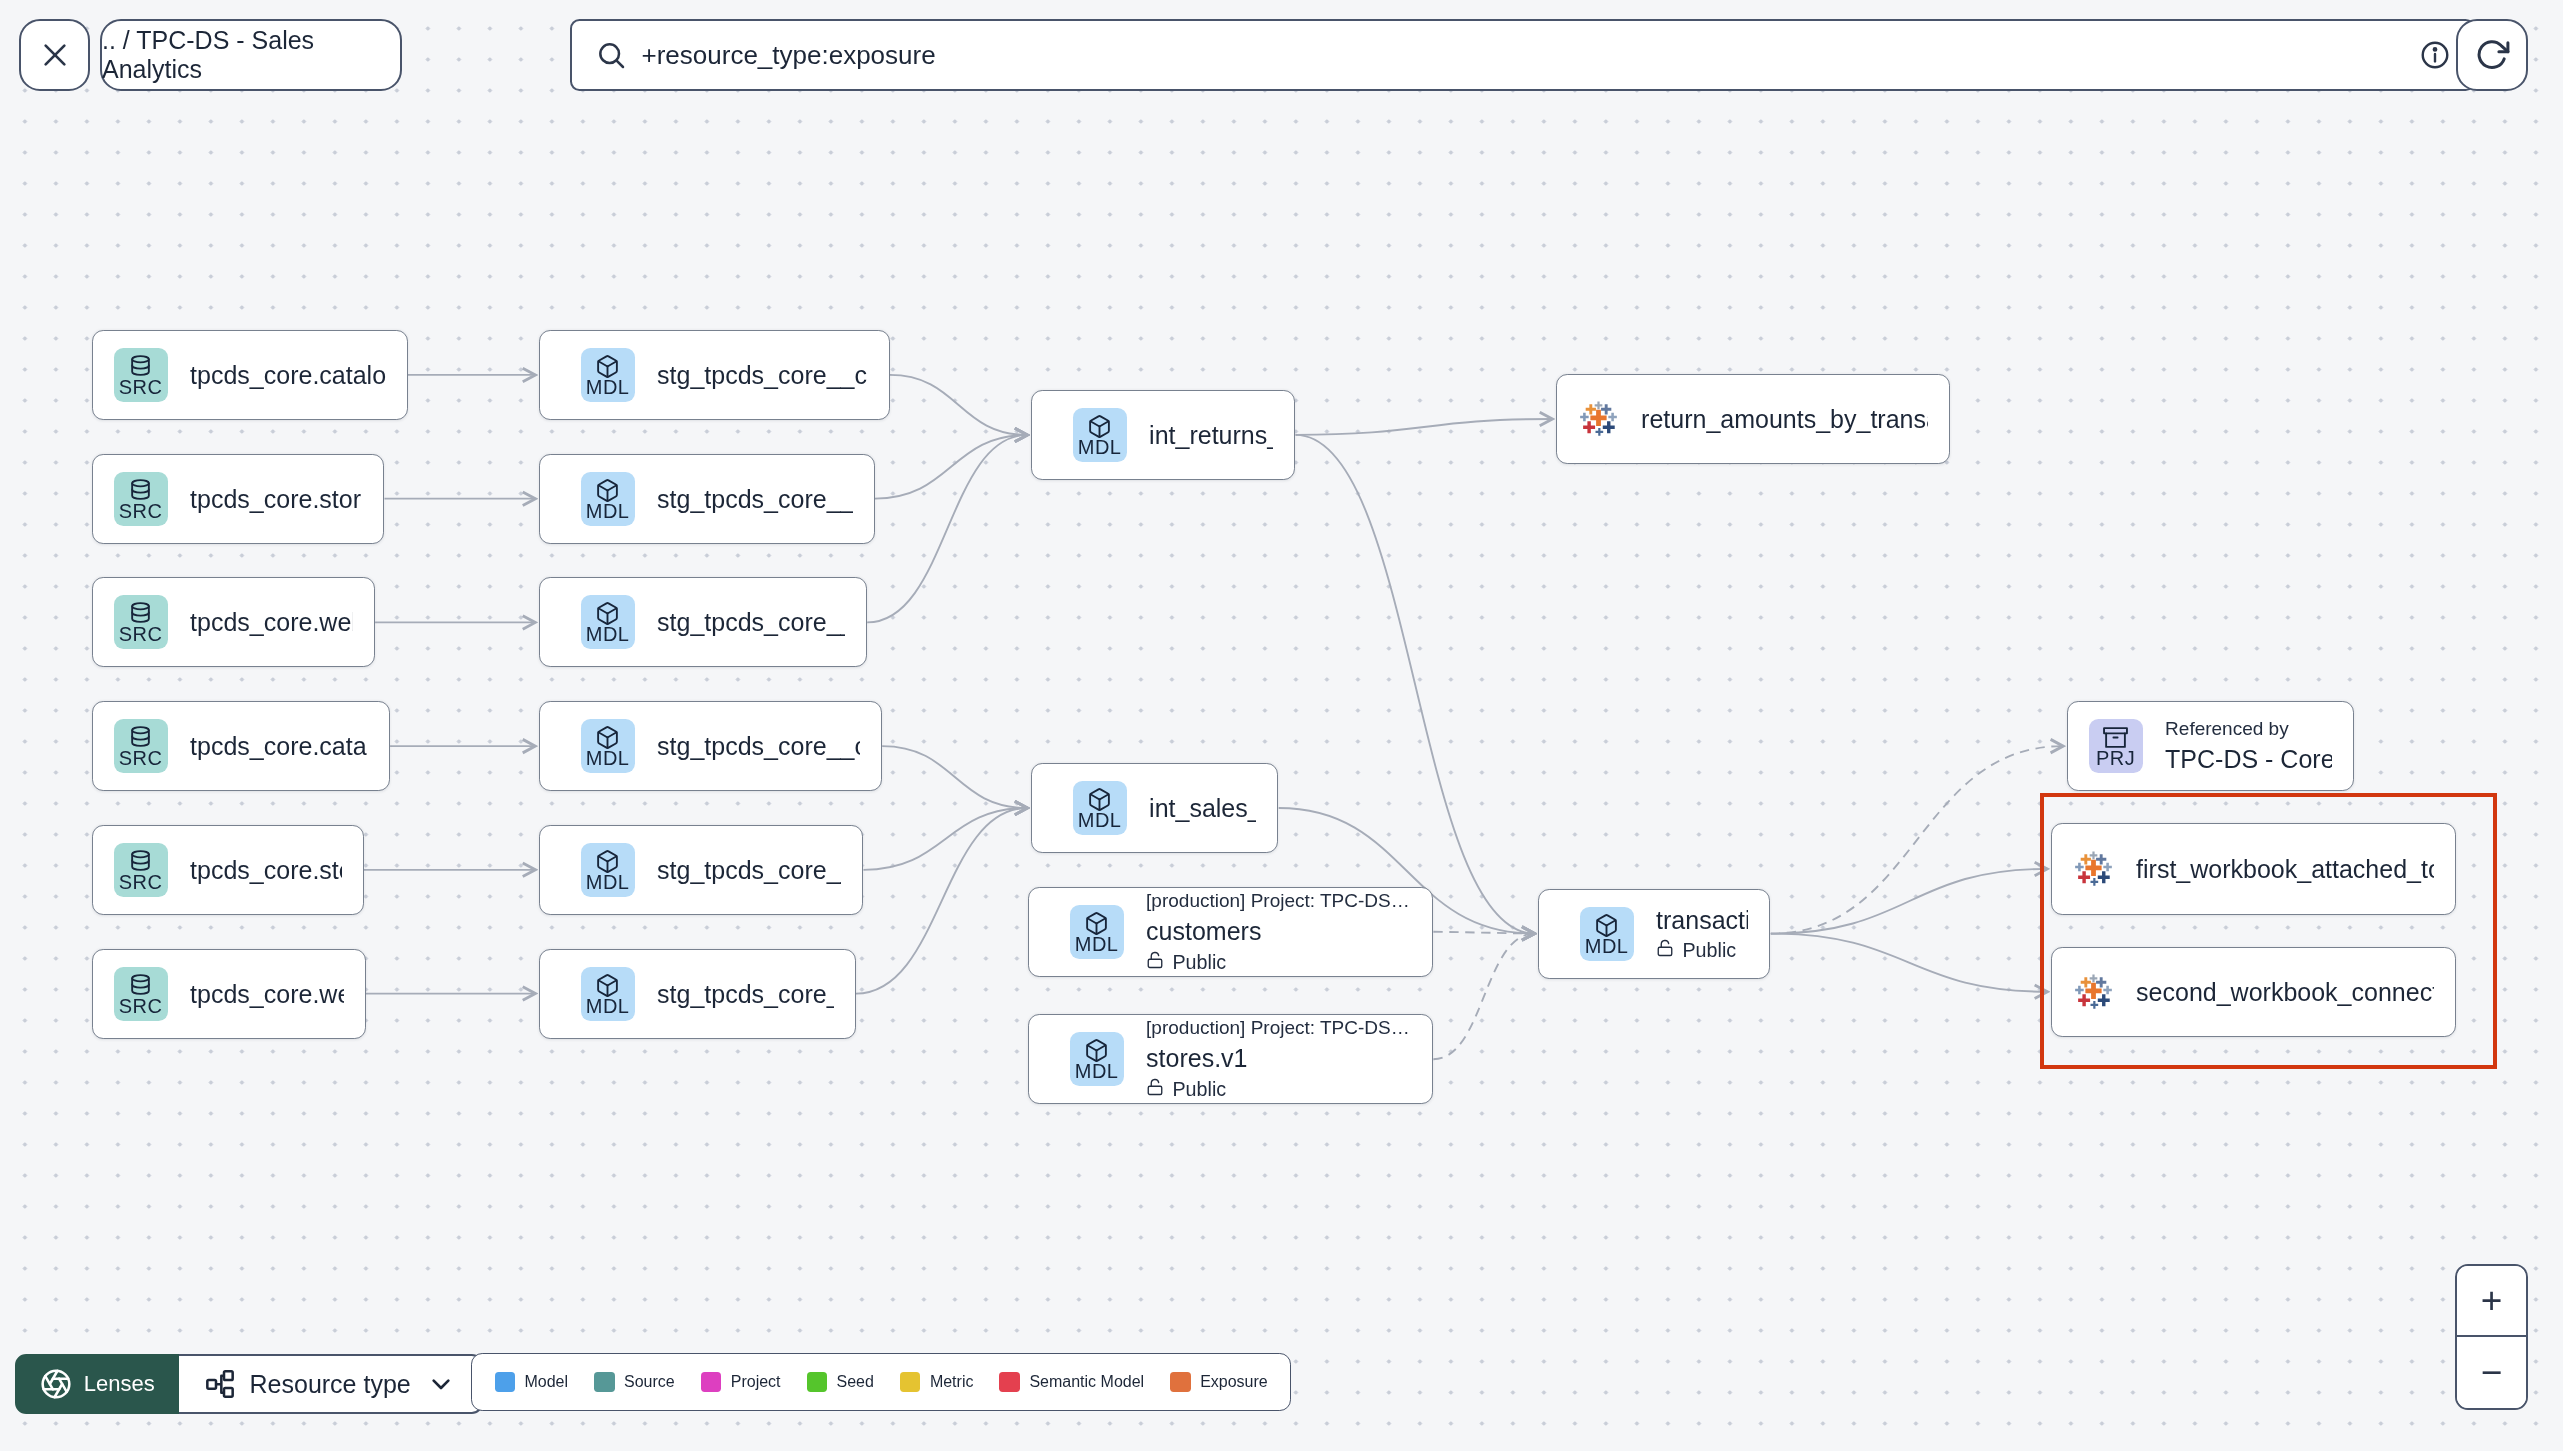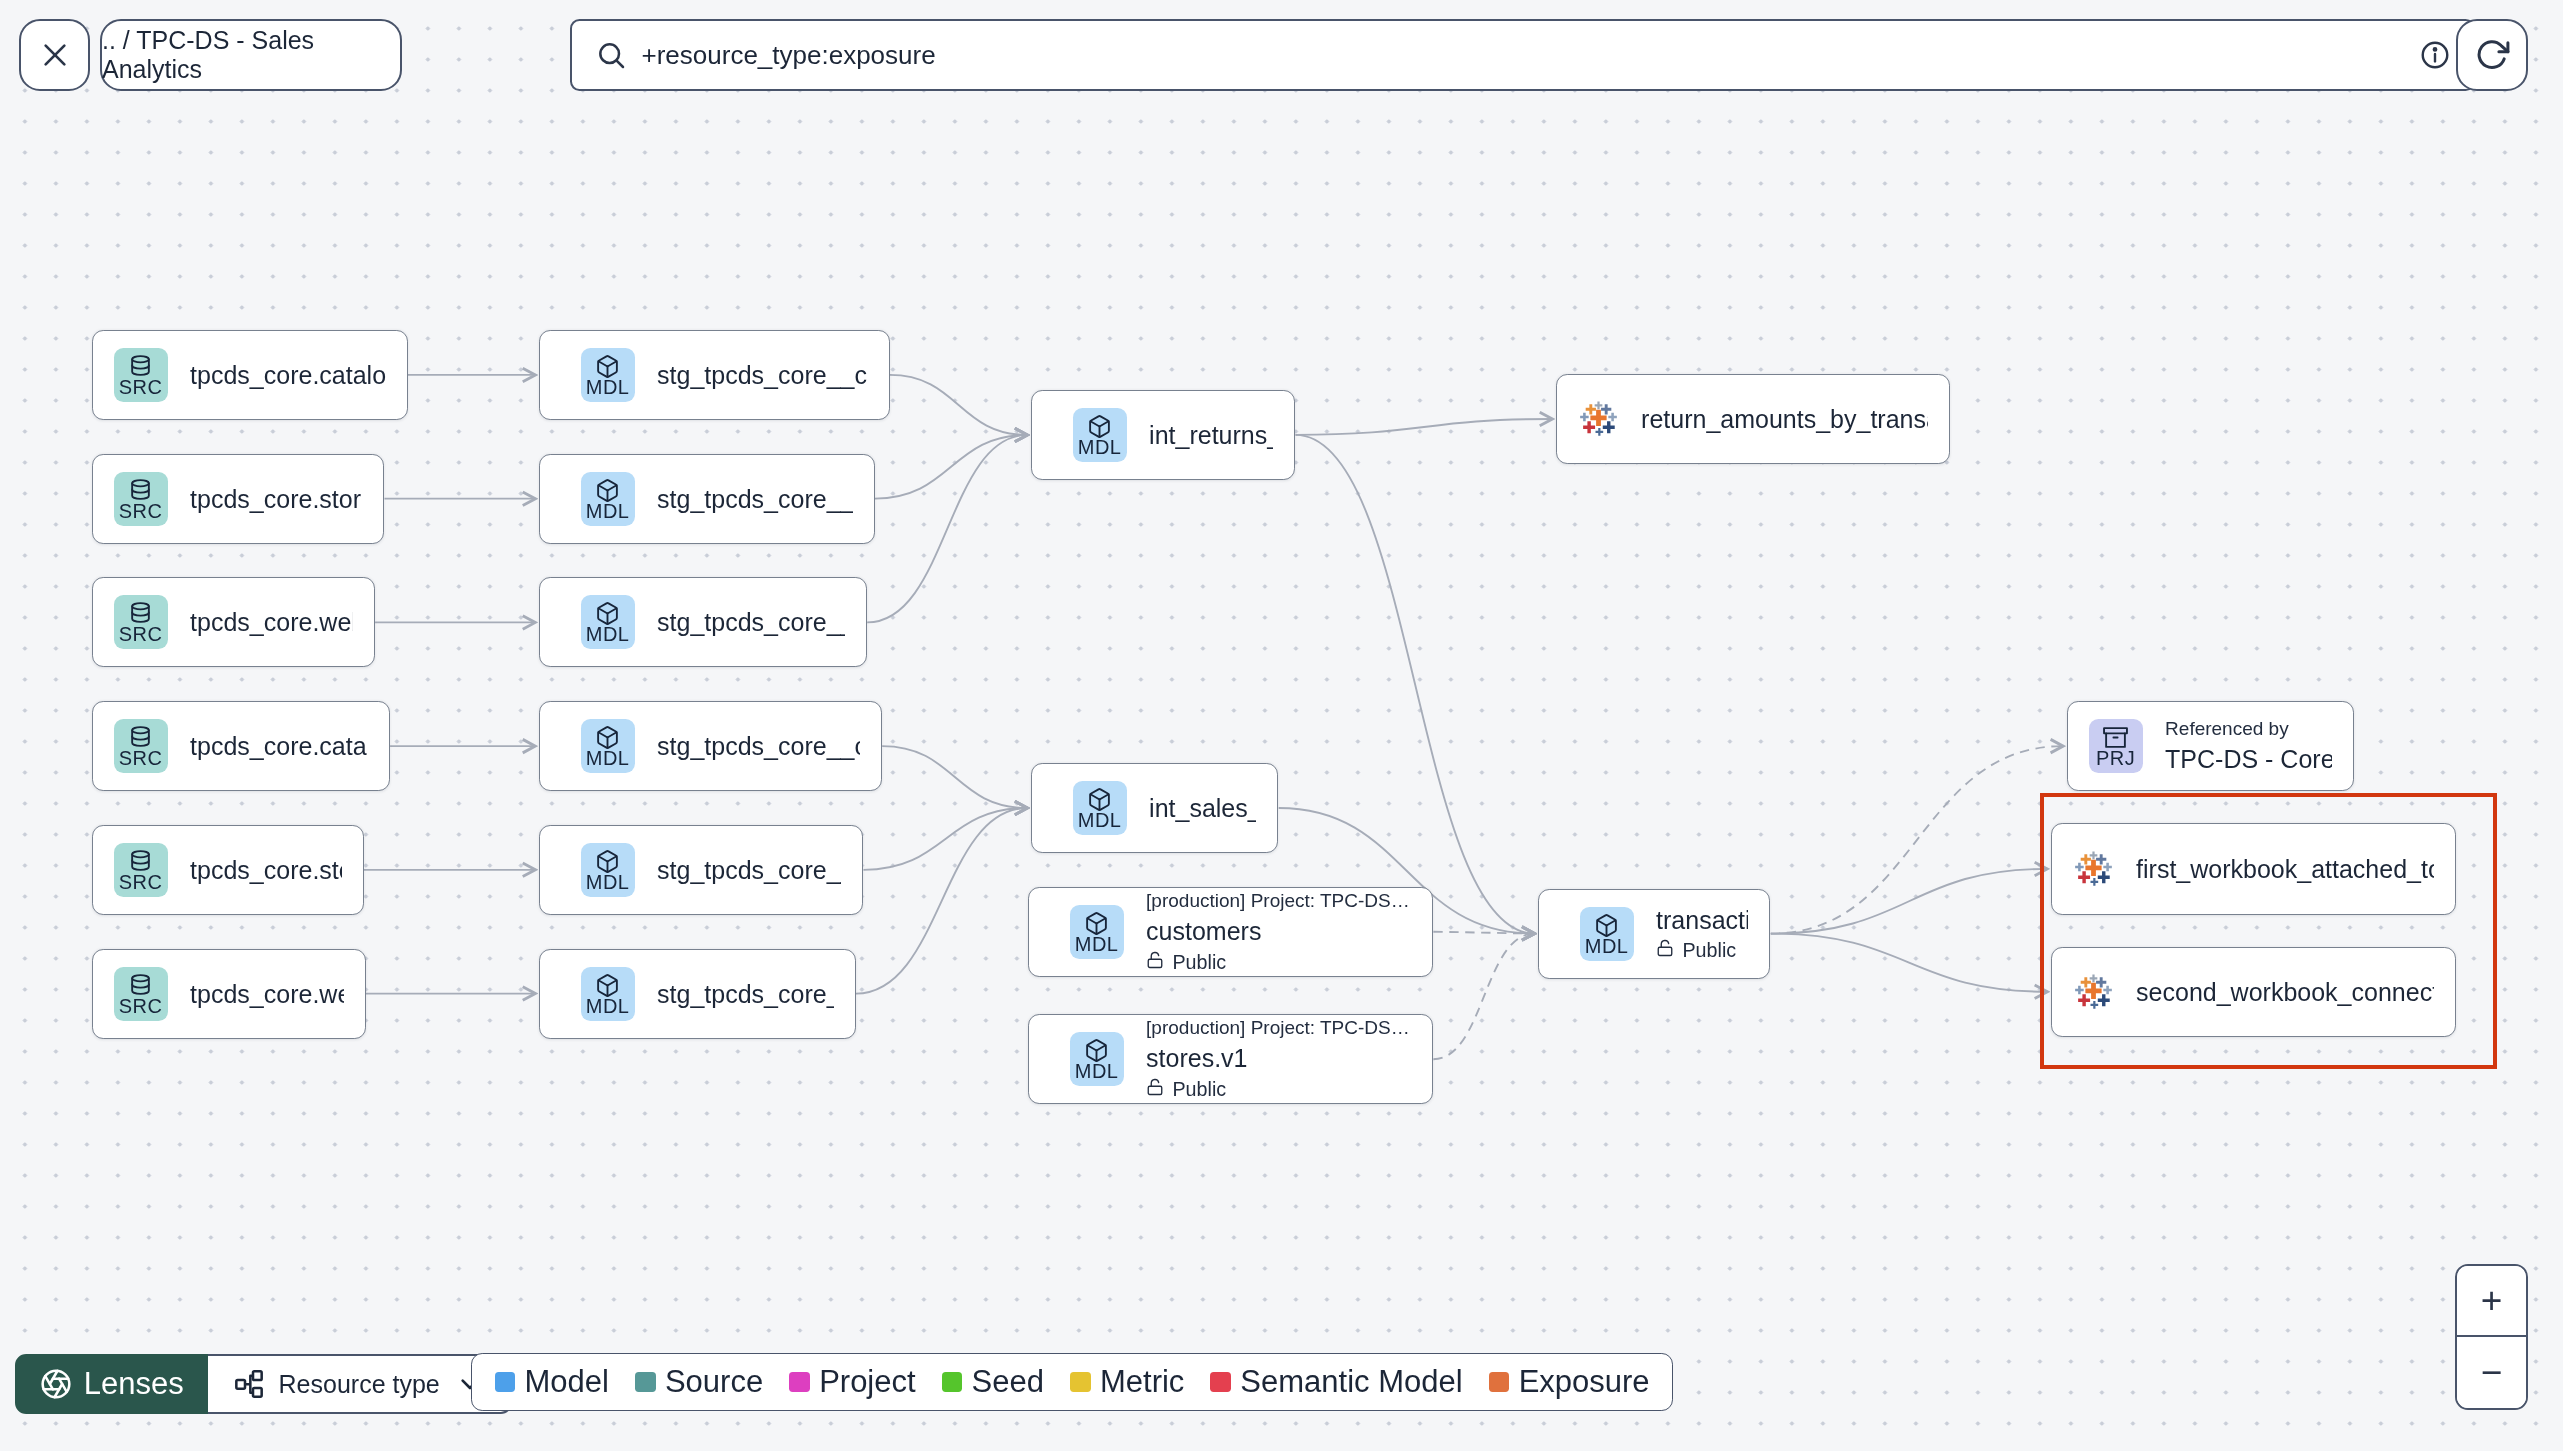--- a/index.html
+++ b/index.html
@@ -48,29 +48,29 @@
   .naccess svg { width:18px; height:18px; }
   .tableau-icon svg { width:41px; height:41px; display:block; }
   #highlight-box { position:absolute; left:2040px; top:793px; width:457px;
     height:276px; border:4.7px solid #d2370f; pointer-events:none; }
 
   
   #lenses-pill { position:absolute; left:15px; top:1354px; height:60px;
     display:flex; }
   #lenses-btn { background:#2a564c; color:#fff; border:2.3px solid #2a564c;
     border-radius:11.2px 0 0 11.2px; display:flex; align-items:center; gap:12.2px;
-    padding:0 22.5px; font-size:31px; cursor:pointer; }
+    padding:0 22.5px; font-size:22px; cursor:pointer; }
   #resource-type-btn { background:#fff; border:2.3px solid #49546a;
     border-left:none; border-radius:0 11.2px 11.2px 0; display:flex;
     align-items:center; gap:14px; padding:0 24.4px; font-size:25px; color:#1c2637;
     cursor:pointer; }
   #legend { position:absolute; left:471px; top:1353px; height:58px;
     background:#fff; border:1.9px solid #49546a; border-radius:11.2px;
     display:flex; align-items:center; gap:26px; padding:0 22.5px; }
-  .legend-item { display:flex; align-items:center; gap:9.4px; font-size:31px;
+  .legend-item { display:flex; align-items:center; gap:9.4px; font-size:16px;
     color:#1c2637; white-space:nowrap; }
   .swatch { width:20.6px; height:20.6px; border-radius:3.7px; }
   #zoom-ctl { position:absolute; left:2455px; top:1264px; width:73px;
     background:#fff; border:2.3px solid #49546a; border-radius:13px;
     overflow:hidden; }
   .zoom-btn { width:100%; height:71px; display:flex; align-items:center;
     justify-content:center; font-size:37px; color:#2b3548; cursor:pointer;
     background:#fff; border:none; font-family:"Liberation Sans", sans-serif; }
   #zoom-in { border-bottom:2.3px solid #49546a; }
 </style>

